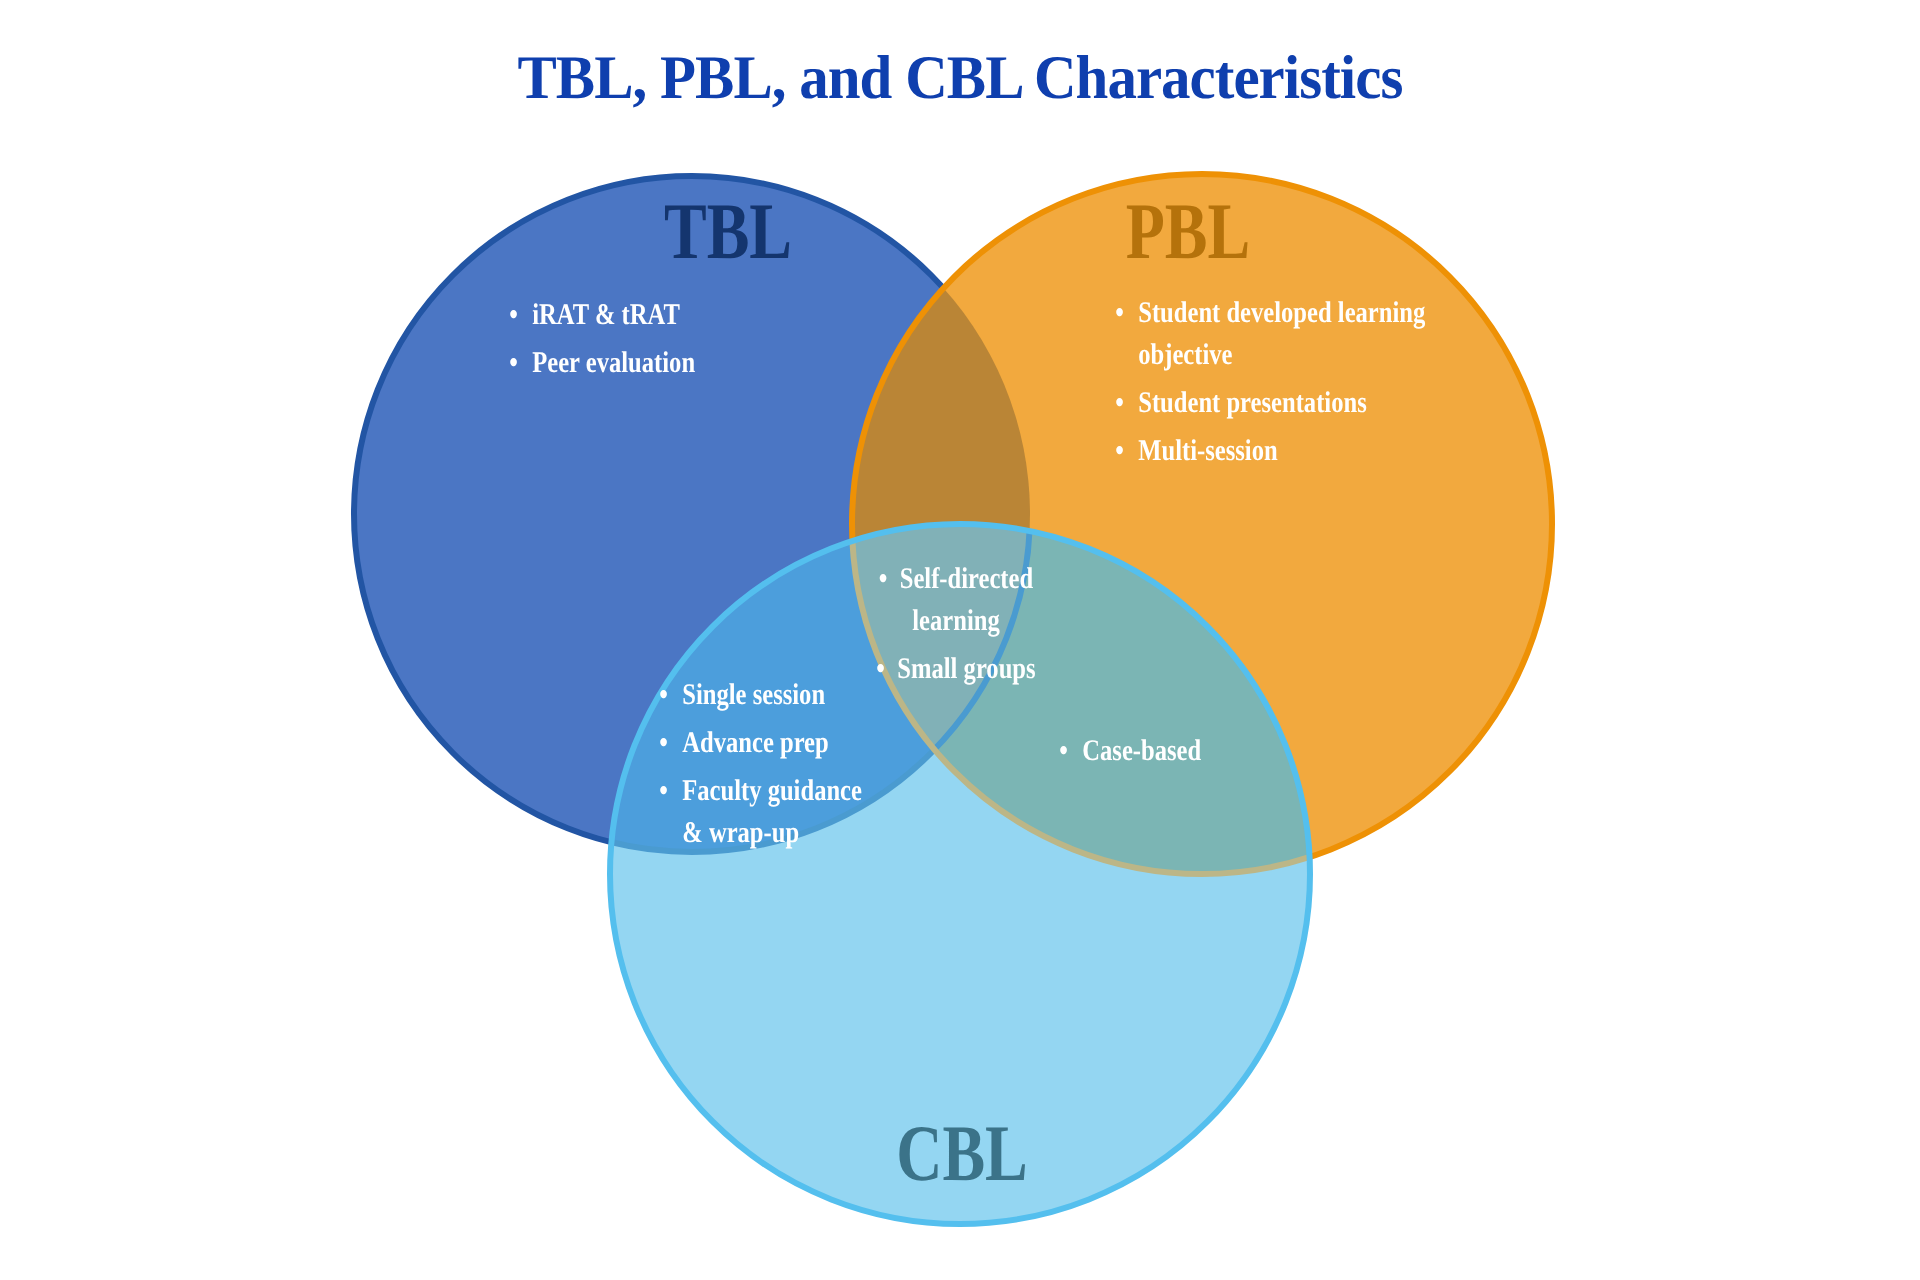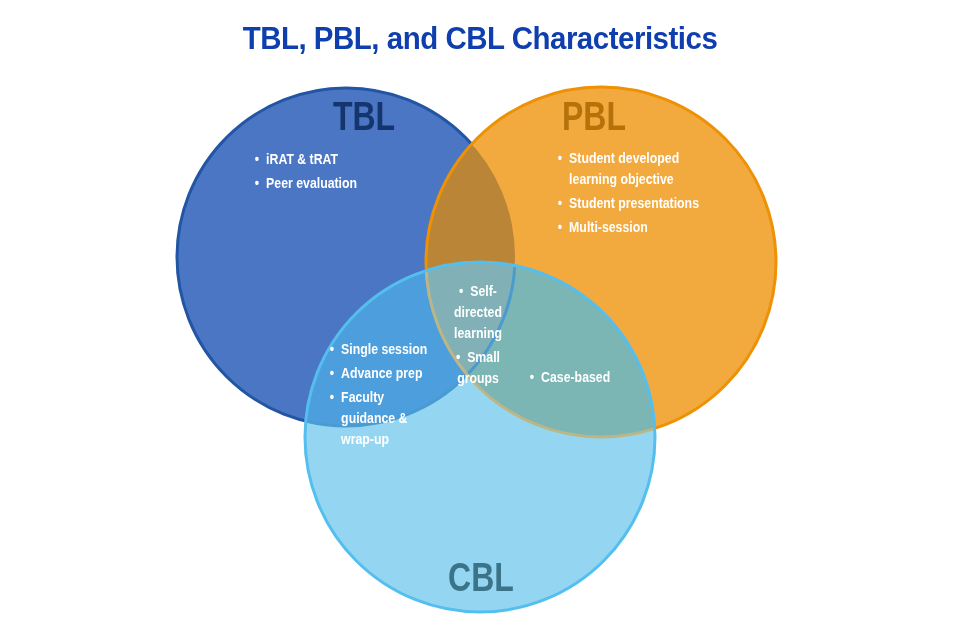--- a/index.html
+++ b/index.html
@@ -1,18 +1,18 @@
 <!DOCTYPE html>
 <html><head>
 <meta charset="utf-8">
 <style>
   html,body { margin:0; padding:0; background:#ffffff; }
   .stage {
     position:relative; width:960px; height:640px; overflow:hidden;
-    background:#ffffff; font-family:Liberation Sans, sans-serif;
+    background:#ffffff; font-family:Liberation Serif, serif;
   }
   .venn { position:absolute; left:0; top:0; width:960px; height:640px; }
 
   .title {
     position:absolute; left:0; right:0; top:21px; text-align:center;
     font-size:31px; font-weight:bold; letter-spacing:-0.5px;
     transform:scaleX(.95); transform-origin:50% 0;
   }
 
   .circle-label {

